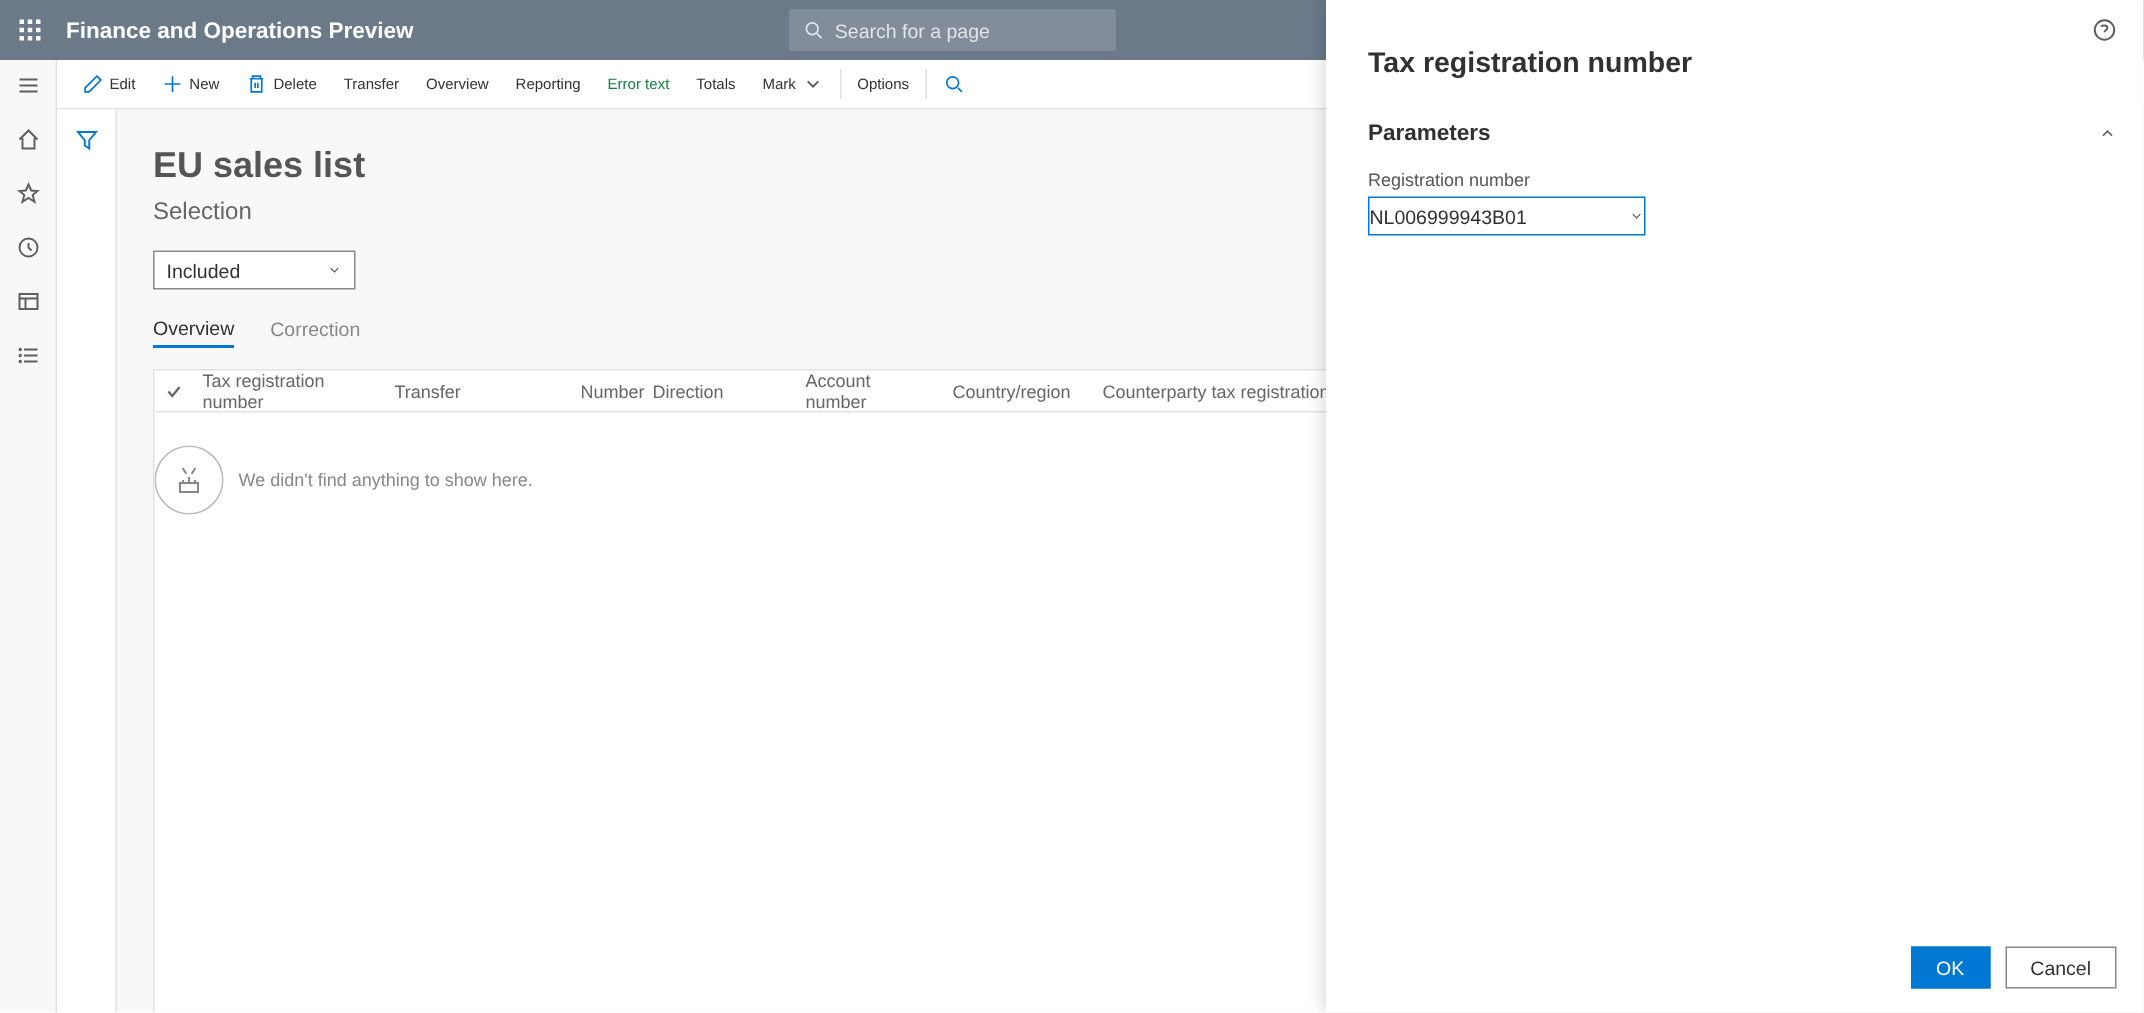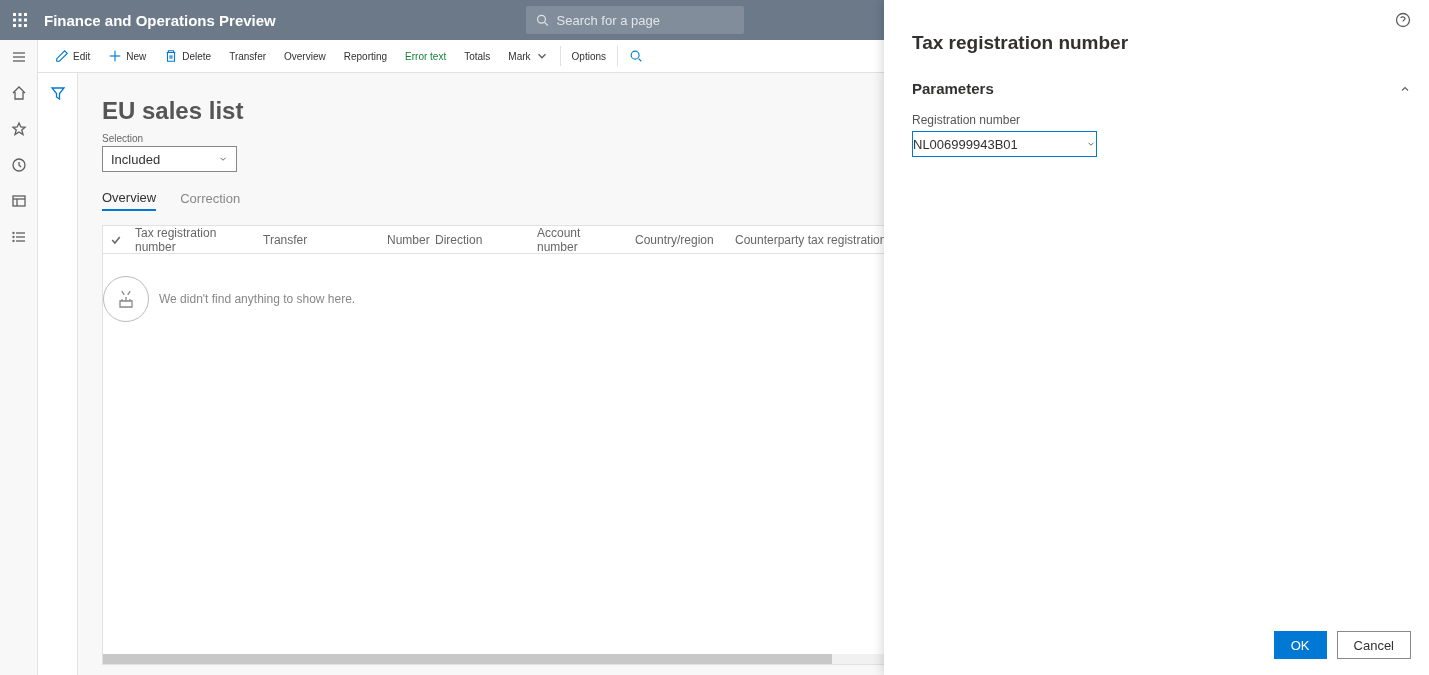--- a/index.html
+++ b/index.html
@@ -26,21 +26,21 @@
   .rail-left { position: absolute; left: 0; top: 40px; bottom: 0; width: 38px; border-right: 1px solid #e1e1e1; background: #f8f8f8; display: flex; flex-direction: column; align-items: center; padding-top: 8px; gap: 18px; }
   .rail-left .ri { width: 18px; height: 18px; color: #605e5c; cursor: pointer; display:flex; align-items:center; justify-content:center;}
   .rail-left .ri svg { width: 16px; height: 16px; stroke: #605e5c; fill: none; stroke-width: 1.3; }
 
   .rail-second { position: absolute; left: 38px; top: 73px; bottom: 0; width: 40px; border-right: 1px solid #e1e1e1; background: #fff; display: flex; flex-direction: column; align-items: center; padding-top: 12px; }
   .rail-second .fi svg { width: 16px; height: 16px; stroke: #0078d4; fill: none; stroke-width: 1.3; }
 
   
   .main { position: absolute; left: 78px; top: 73px; right: 0; bottom: 0; background: #f8f8f8; padding: 24px 0 0 24px; overflow: hidden;}
   .page-title { font-size: 24px; font-weight: 600; color: #555; margin-bottom: 8px; }
-  .lbl-small { font-size: 10px; color: #666; margin-bottom: 2px; display: block; }
+  .lbl-small { font-size: 16px; color: #666; margin-bottom: 16px; display: block; }
   .select-box { width: 135px; height: 26px; border: 1px solid #8a8886; background: #fff; display: flex; align-items: center; padding: 0 8px; font-size: 13px; justify-content: space-between; cursor: pointer; }
   .select-box svg { width: 10px; height: 10px; stroke: #605e5c; fill: none; stroke-width: 1.5;}
   .tabs { display: flex; gap: 24px; margin-top: 18px; font-size: 13px; align-items: center; }
   .tab { padding-bottom: 4px; cursor: pointer; color: #888; }
   .tab.active { color: #323130; border-bottom: 2px solid #0078d4; }
 
   
   .grid { margin-top: 14px; border: 1px solid #e1e1e1; background: #fff; height: 440px; position: relative; overflow: hidden;}
   .grid-head { height: 28px; border-bottom: 1px solid #e1e1e1; display: flex; align-items: center; font-size: 12px; color: #666; }
   .gh-check { width: 26px; display:flex; align-items:center; justify-content:center;}

